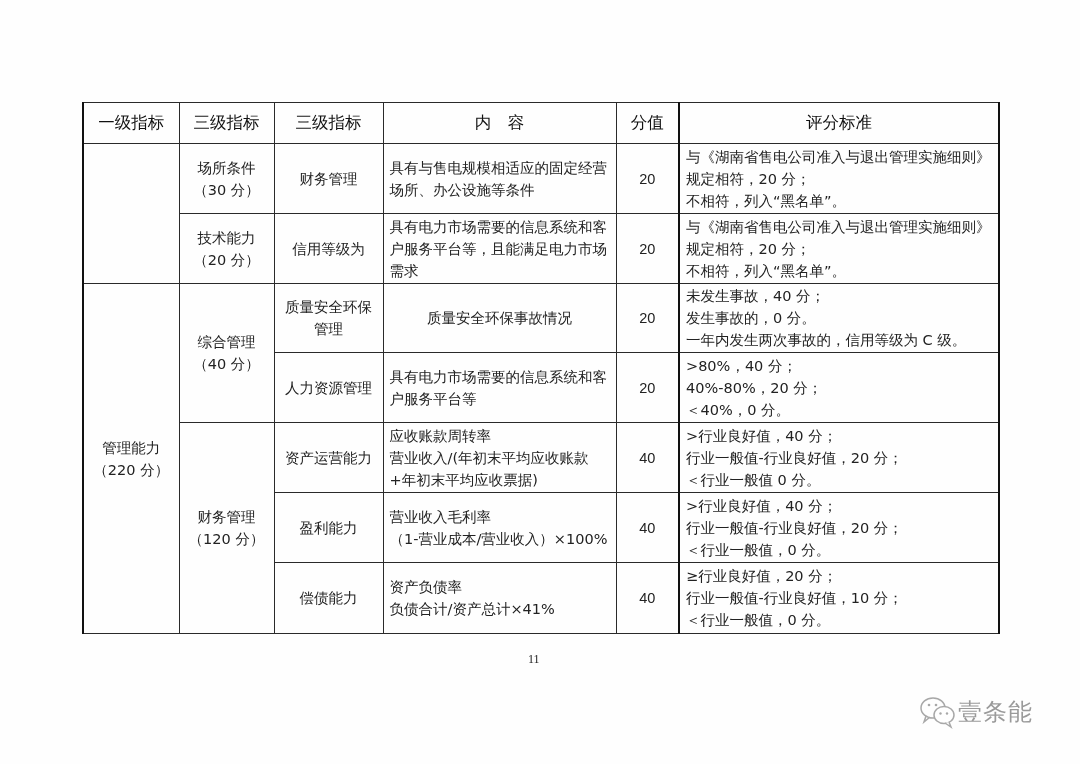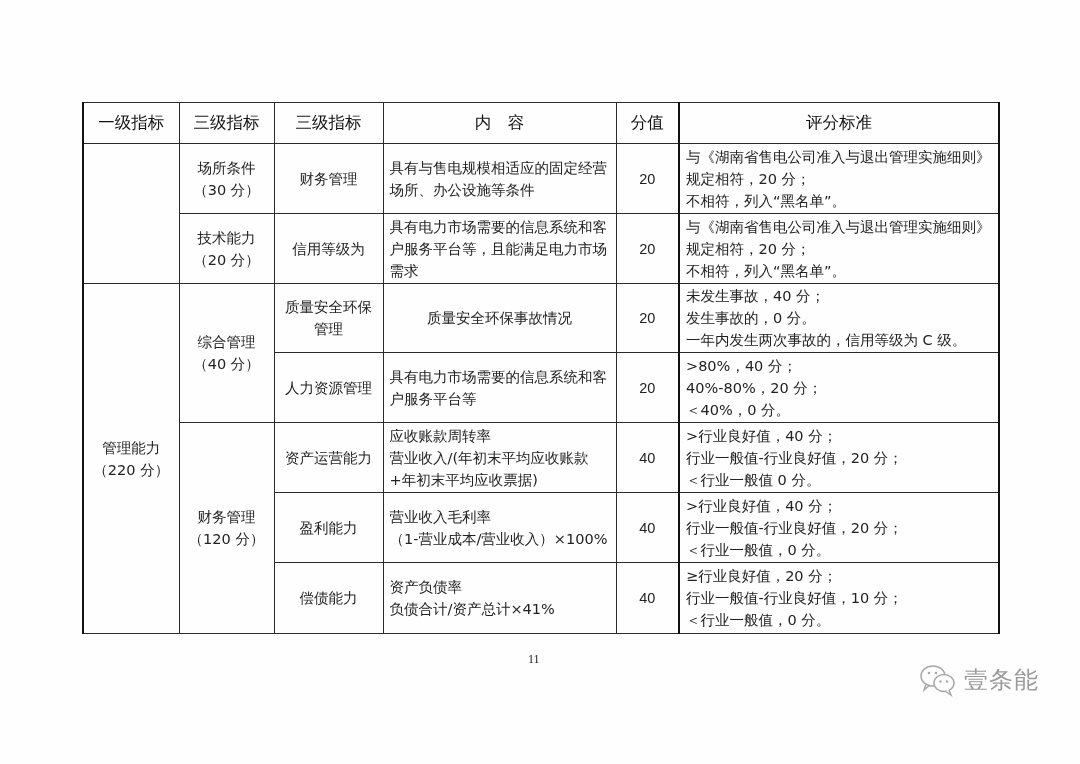--- a/index.html
+++ b/index.html
@@ -55,24 +55,24 @@
       position: absolute;
       left: 528px;
       top: 652px;
       font-family: "Liberation Serif", "DejaVu Serif", serif;
       font-size: 12px;
       color: #222;
     }
     .watermark {
       position: absolute;
       left: 918px;
-      top: 663px;
+      top: 695px;
       display: flex;
       align-items: center;
-      gap: 6px;
+      gap: 0;
       color: #9a9a9a;
       font-size: 24px;
       letter-spacing: 1px;
     }
     .watermark svg { display: block; }
   </style>
 </head>
 <body>
 
 <div class="page">

